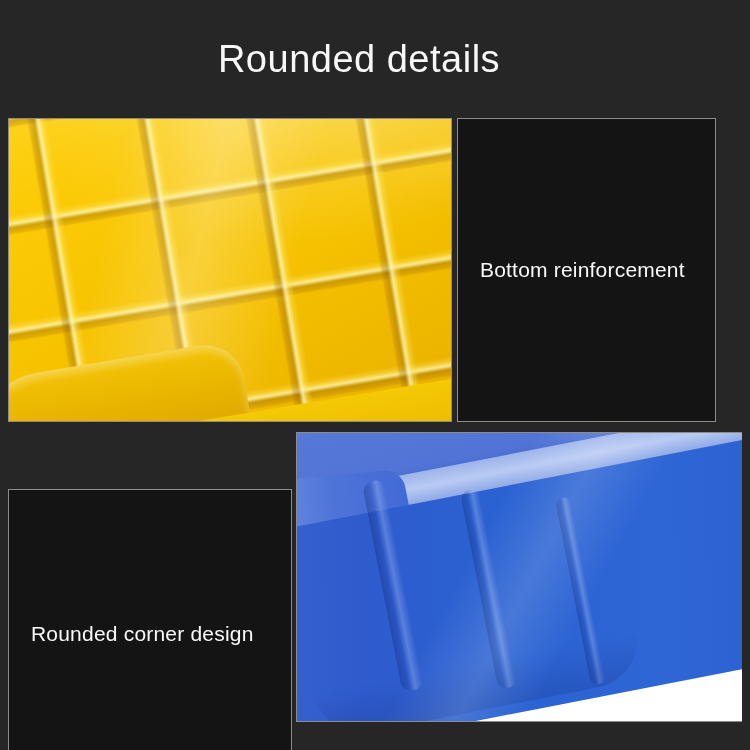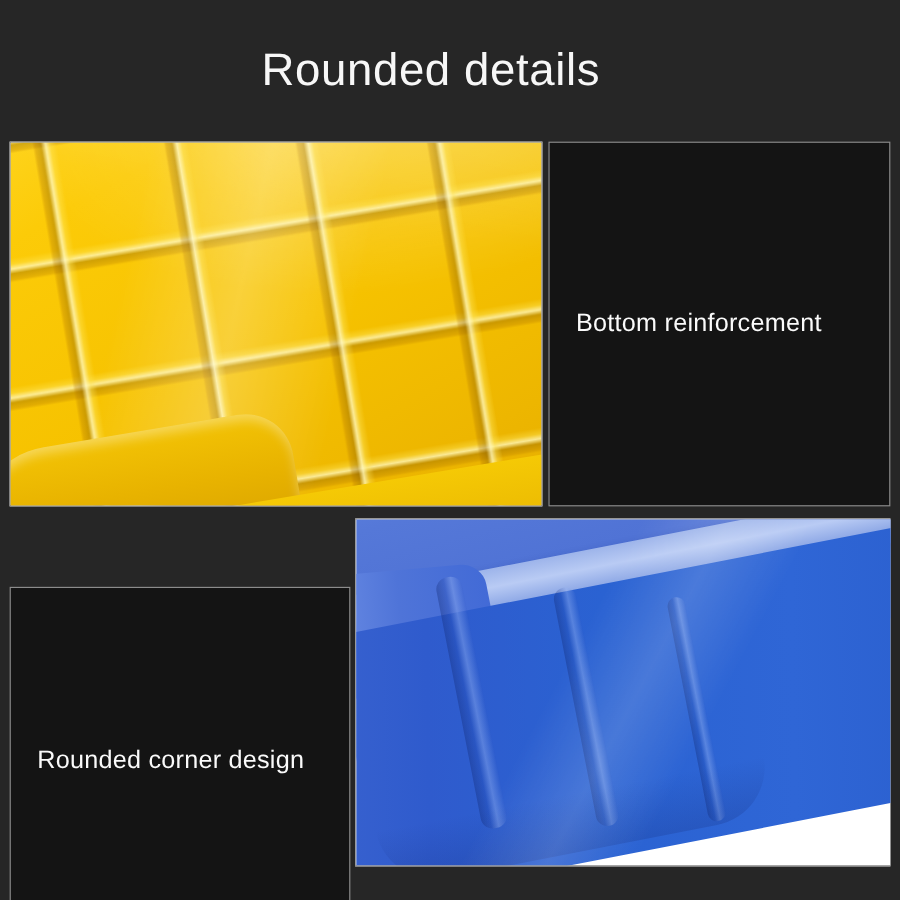--- a/index.html
+++ b/index.html
@@ -68,21 +68,21 @@
   #photo-yellow {
     left: 8px;
     top: 118px;
     width: 444px;
     height: 304px;
     background: #ffffff;
   }
   #caption-bottom {
     left: 457px;
     top: 118px;
-    width: 285px;
+    width: 259px;
     height: 304px;
   }
 
   
   #caption-corner {
     left: 8px;
     top: 443px;
     width: 284px;
     height: 290px;
     margin-top: 46px;

